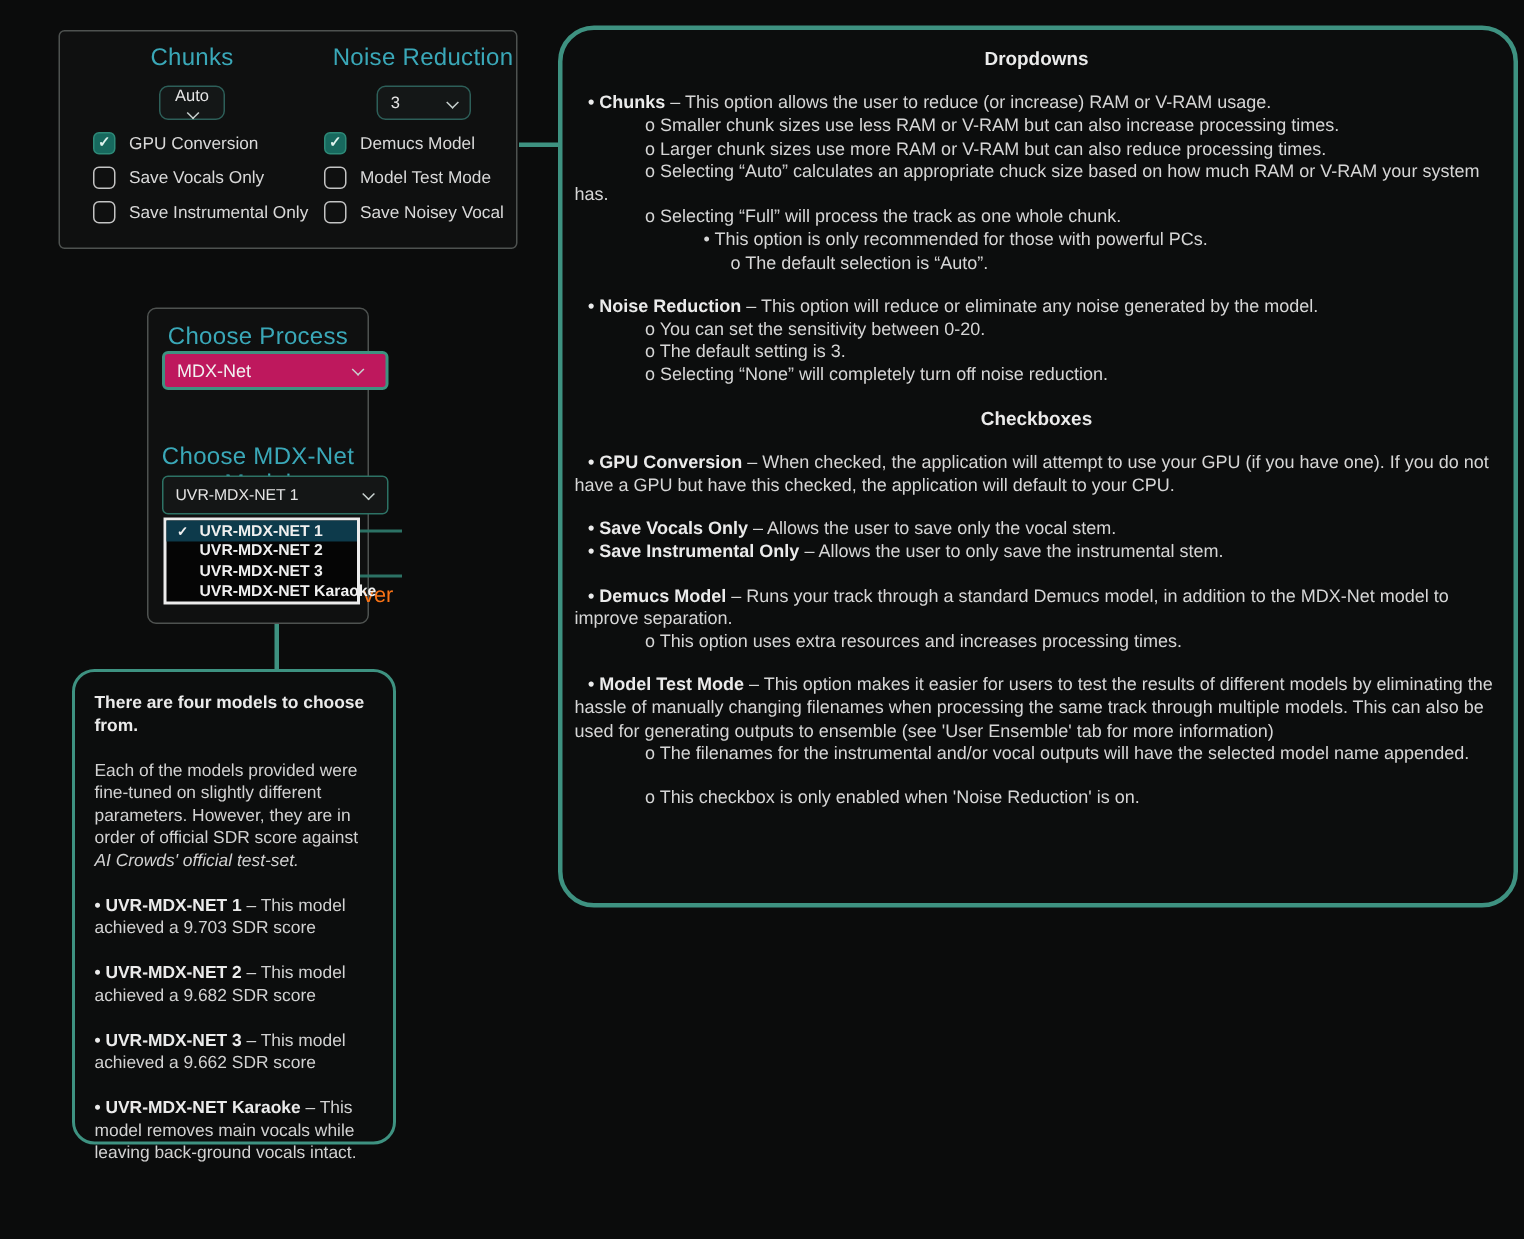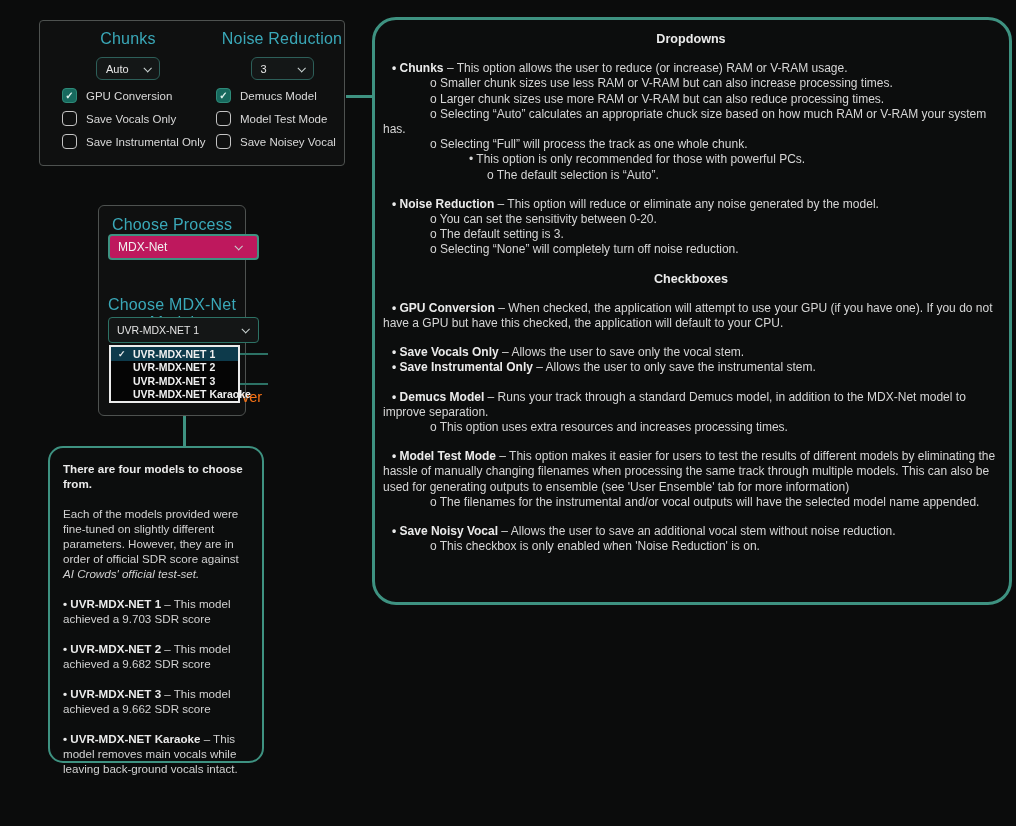--- a/index.html
+++ b/index.html
@@ -24,21 +24,21 @@
   
   #settings { left:39px; top:20px; width:306px; height:146px; }
   .set-col { position:absolute; top:9px; width:132px; display:flex; flex-direction:column; }
   .set-col .hdr { text-align:center; margin-bottom:9px; }
   .dd-small {
     align-self:center; display:flex; align-items:center; justify-content:space-between;
     height:23px; padding:0 9px; background:#141717;
     border:1.25px solid #2d5f59; border-radius:6px;
     color:#e6e6e6; font-size:11px; cursor:default;
   }
-  .dd-small.w1 { width:64px; }
+  .dd-small.w1 { width:44px;flex-direction:column; }
   .dd-small.w2 { width:63px; }
   .chev {
     width:6px; height:6px; border-right:1.5px solid #c9d2d0; border-bottom:1.5px solid #c9d2d0;
     transform:rotate(45deg) translateY(-1px); display:inline-block; flex:0 0 auto;
   }
   .cbrow { display:flex; align-items:center; gap:9px; margin-top:8px; height:15px; }
   .cb {
     width:15px; height:15px; border-radius:4px; border:1.5px solid #c4c4c4;
     background:transparent; display:flex; align-items:center; justify-content:center; flex:0 0 auto;
   }
@@ -224,17 +224,16 @@
     <div class="gap"></div>
     <div class="l i0"><span class="b">• Save Vocals Only</span><span> – Allows the user to save only the vocal stem.</span></div>
     <div class="l i0"><span class="b">• Save Instrumental Only</span><span> – Allows the user to only save the instrumental stem.</span></div>
     <div class="gap"></div>
     <div class="l i0"><span class="b">• Demucs Model</span><span> – Runs your track through a standard Demucs model, in addition to the MDX-Net model to improve separation.</span></div>
     <div class="l i1"><span>o This option uses extra resources and increases processing times.</span></div>
     <div class="gap"></div>
     <div class="l i0"><span class="b">• Model Test Mode</span><span> – This option makes it easier for users to test the results of different models by eliminating the hassle of manually changing filenames when processing the same track through multiple models. This can also be used for generating outputs to ensemble (see 'User Ensemble' tab for more information)</span></div>
     <div class="l i1"><span>o The filenames for the instrumental and/or vocal outputs will have the selected model name appended.</span></div>
     <div class="gap"></div>
-    <div class="l i0"><span class="b">• Save Noisy Vocal</span><span> – Allows the user to save an additional vocal stem without noise reduction.</span></div>
     <div class="l i1"><span>o This checkbox is only enabled when 'Noise Reduction' is on.</span></div>
   </div>
 
 </div>
 
 </body></html>

